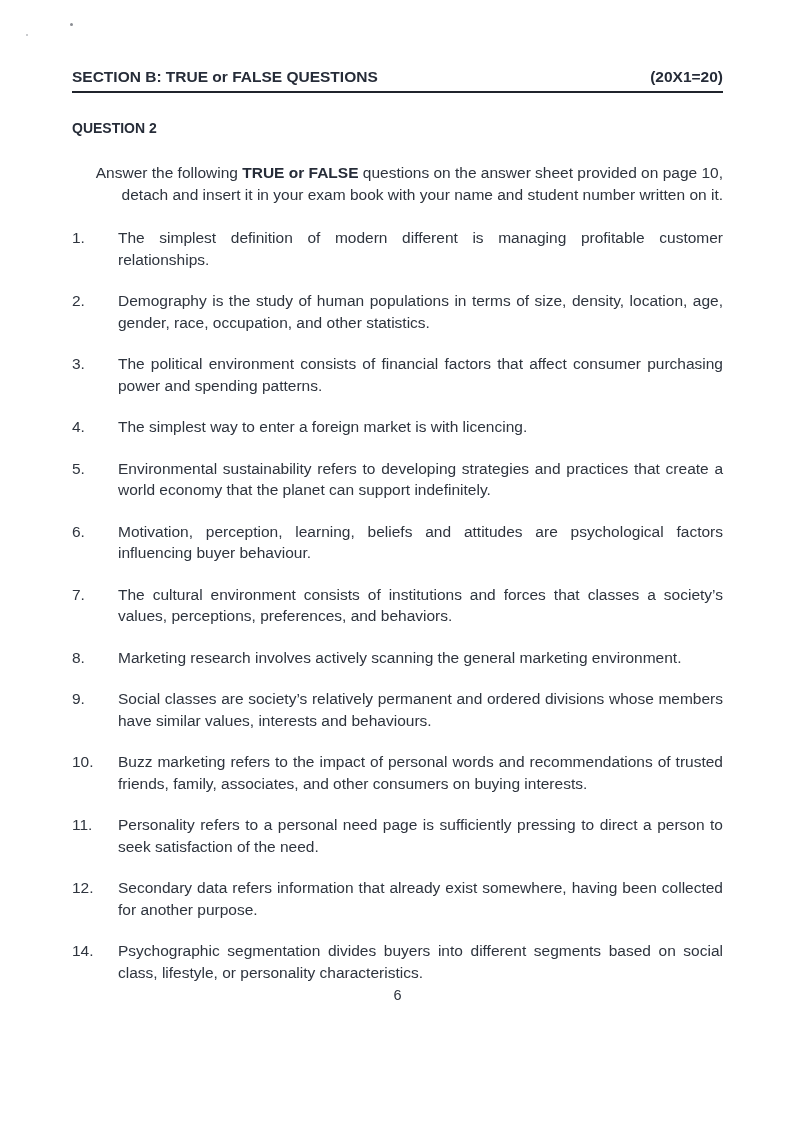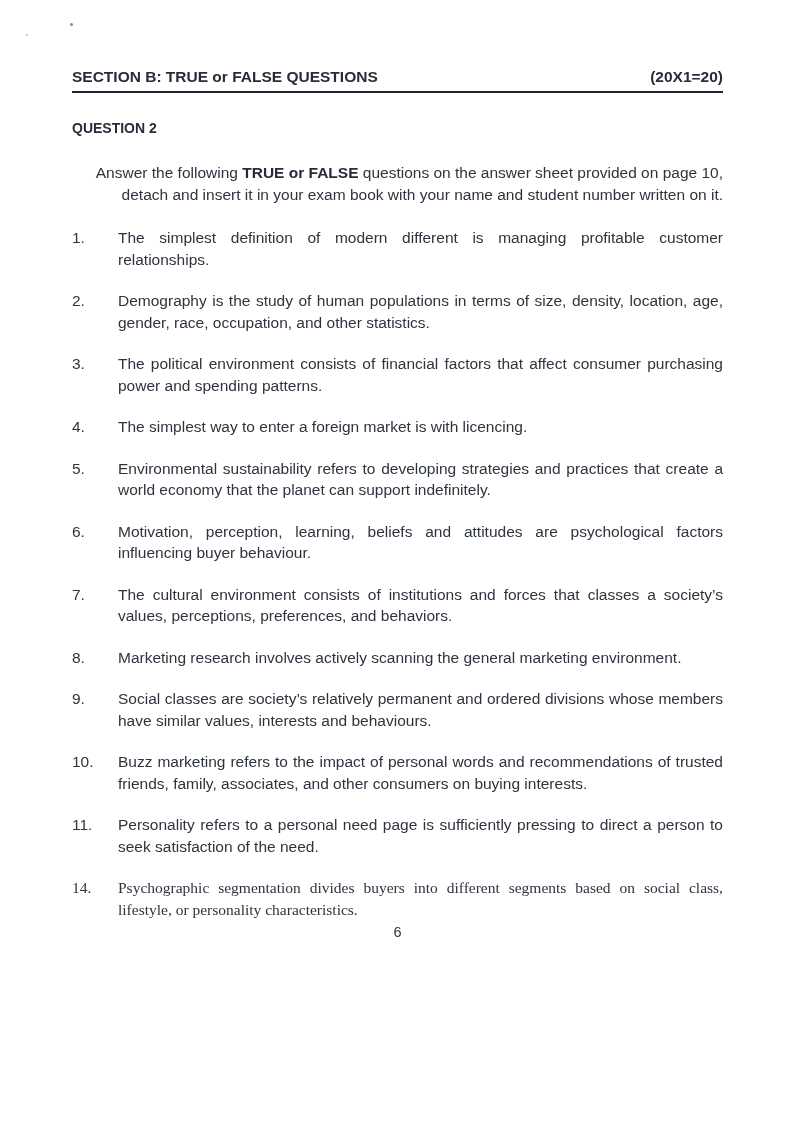--- a/index.html
+++ b/index.html
@@ -50,21 +50,21 @@
 
   .questions {
     list-style: none;
     margin: 22px 0 0 0;
     padding: 0;
   }
   .q-item {
     display: flex;
     margin-bottom: 20px;
   }
-  .q-item:last-child { margin-bottom: 2px; font-family: Liberation Serif, serif; }
+  .q-item:last-child { margin-bottom: 2px; }
   .q-num {
     flex: 0 0 46px;
   }
   .q-text {
     flex: 1 1 auto;
     text-align: justify;
   }
   .footer {
     text-align: center;
     font-size: 14.5px;
@@ -135,20 +135,24 @@
   <li class="q-item">
     <span class="q-num">10.</span>
     <span class="q-text">Buzz marketing refers to the impact of personal words and recommendations of trusted friends, family, associates, and other consumers on buying interests.</span>
   </li>
 
   <li class="q-item">
     <span class="q-num">11.</span>
     <span class="q-text">Personality refers to a personal need page is sufficiently pressing to direct a person to seek satisfaction of the need.</span>
   </li>
 
+  <li class="q-item">
+    <span class="q-num">12.</span>
+    <span class="q-text">Secondary data refers information that already exist somewhere, having been collected for another purpose.</span>
+  </li>
 
 
   <li class="q-item">
     <span class="q-num">14.</span>
     <span class="q-text">Psychographic segmentation divides buyers into different segments based on social class, lifestyle, or personality characteristics.</span>
   </li>
 </ol>
 
   <div class="footer">6</div>
 </div>

